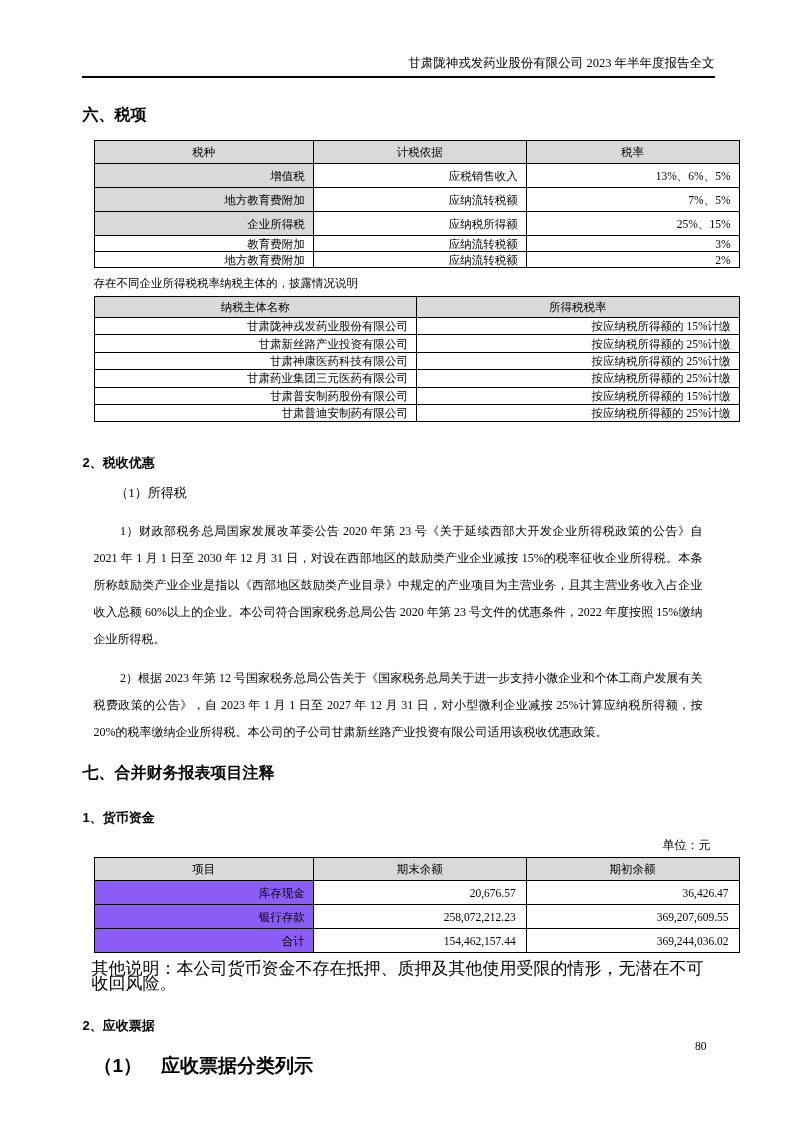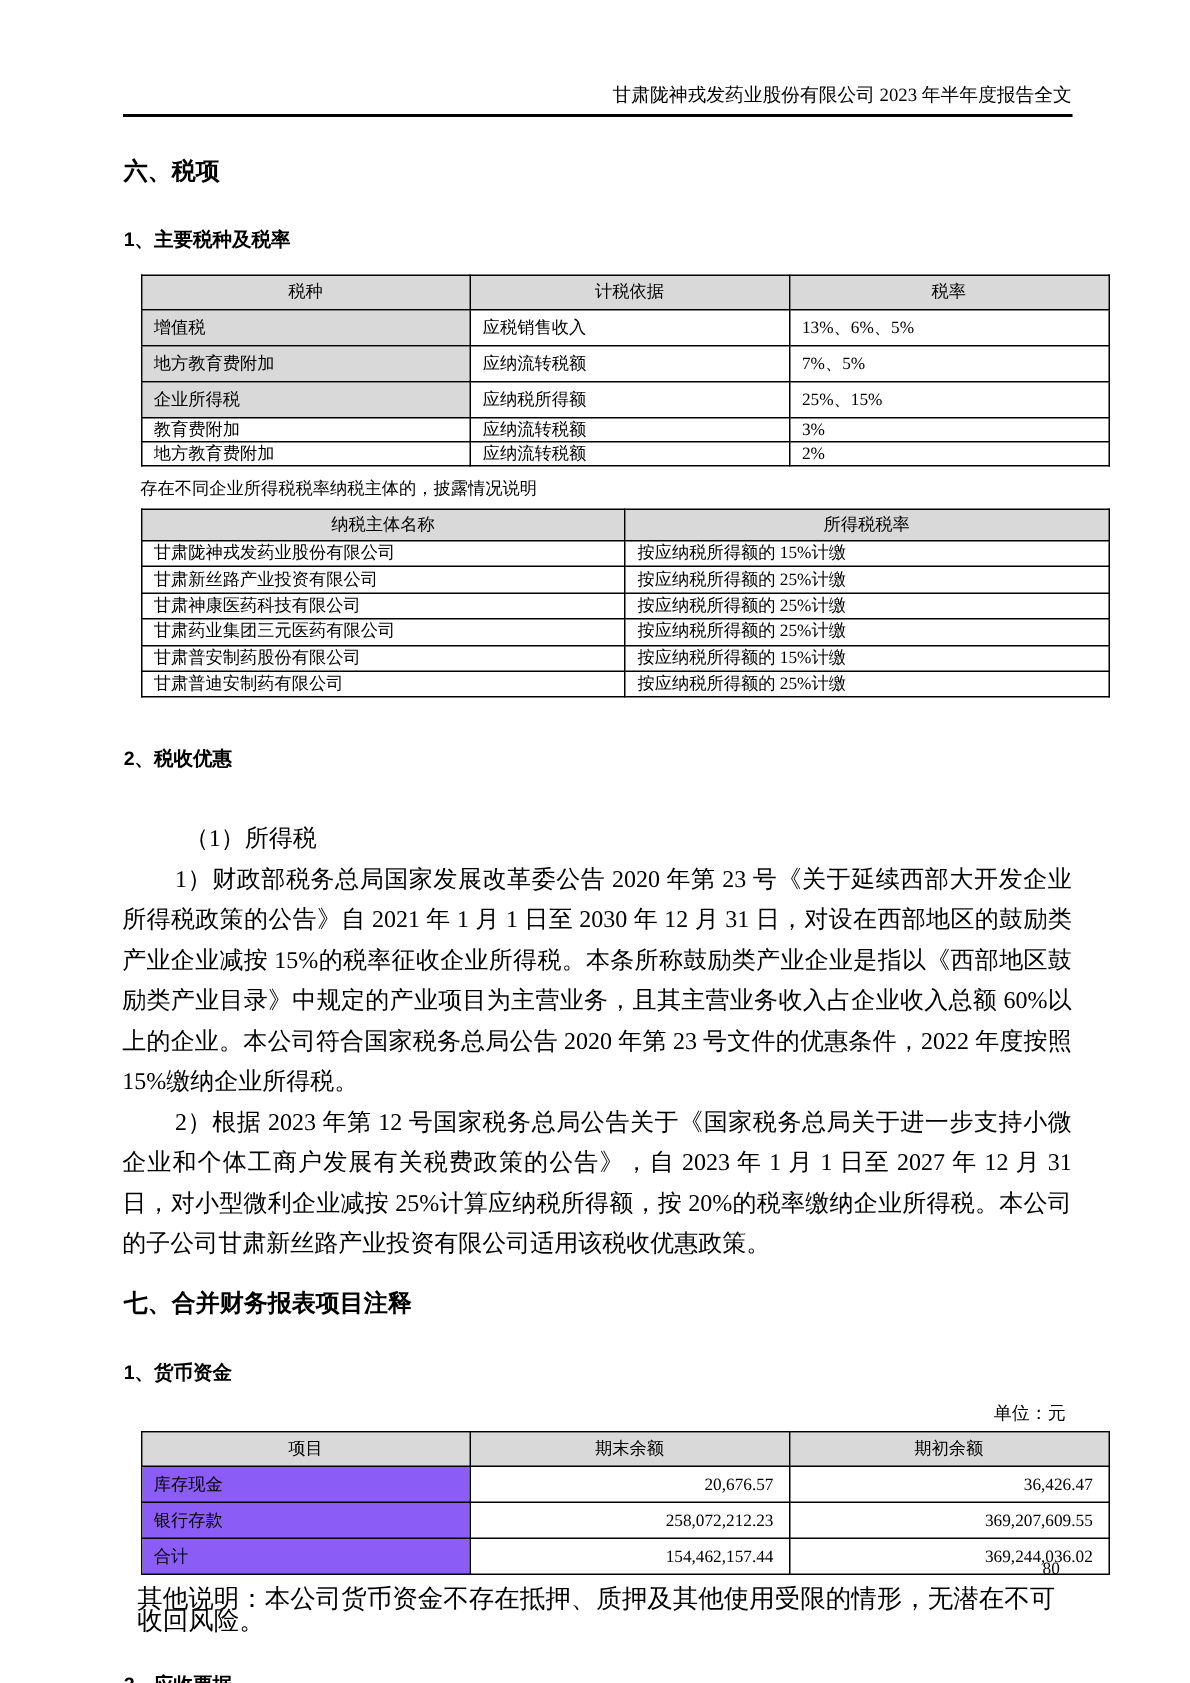--- a/index.html
+++ b/index.html
@@ -53,43 +53,43 @@
     overflow:hidden;
     white-space:nowrap;
   }
   th {
     background:#d9d9d9;
     font-weight:normal;
     text-align:center;
     padding:4px 0;
     border-bottom:1.5px solid #000000;
   }
-  td { text-align:left; padding:2px 8px; }
+  td { text-align:right; padding:2px 8px; }
 
   .tax-table { margin-top:15px; }
   .tax-table tbody tr.tall td { padding-top:4.5px; padding-bottom:4.5px; }
   .tax-table tbody tr.tall td:first-child { background:#d9d9d9; }
   .tax-table tbody tr.short td { padding-top:0.5px; padding-bottom:0.5px; }
 
   .note-line {
     font-size:11.5px; line-height:14px;
     margin:8px 0 0 12px;
   }
   .entity-table { margin-top:6px; }
   .entity-table th { padding:3px 4px; }
   .entity-table td { padding:1.2px 8px; }
 
   .para-head {
-    font-size:16px; line-height:27px;
-    margin:32px 0 0 0;
+    font-size:13px; line-height:27px;
+    margin:8px 0 0 0;
     text-indent:2.6em;
   }
   .body-para {
-    font-size:16px; line-height:27px;
-    margin:0; text-indent:2.2em;
+    font-size:12px; line-height:27px;
+    margin:12px; text-indent:2.2em;
     text-align:justify;
   }
   .unit-line {
     font-size:12px; line-height:15px;
     margin:12px 4px 0 0;
     text-align:right;
   }
   .cash-table { margin-top:4px; }
   .cash-table td { padding-top:4.5px; padding-bottom:4.5px; }
   .cash-table td:first-child { background:#8b5cf6; }
@@ -107,21 +107,20 @@
 </style>
 </head>
 <body>
 
 <div class="page">
 
   <div class="doc-header">甘肃陇神戎发药业股份有限公司 2023 年半年度报告全文</div>
 
   <div class="h-major">六、税项</div>
 
-  <div class="h-minor">1、主要税种及税率</div>
 
   <table class="tbl tax-table">
     <colgroup>
         <col style="width:34%">
         <col style="width:33%">
         <col style="width:33%">
       </colgroup>
   <thead>
         <tr>
           <th>税种</th>

